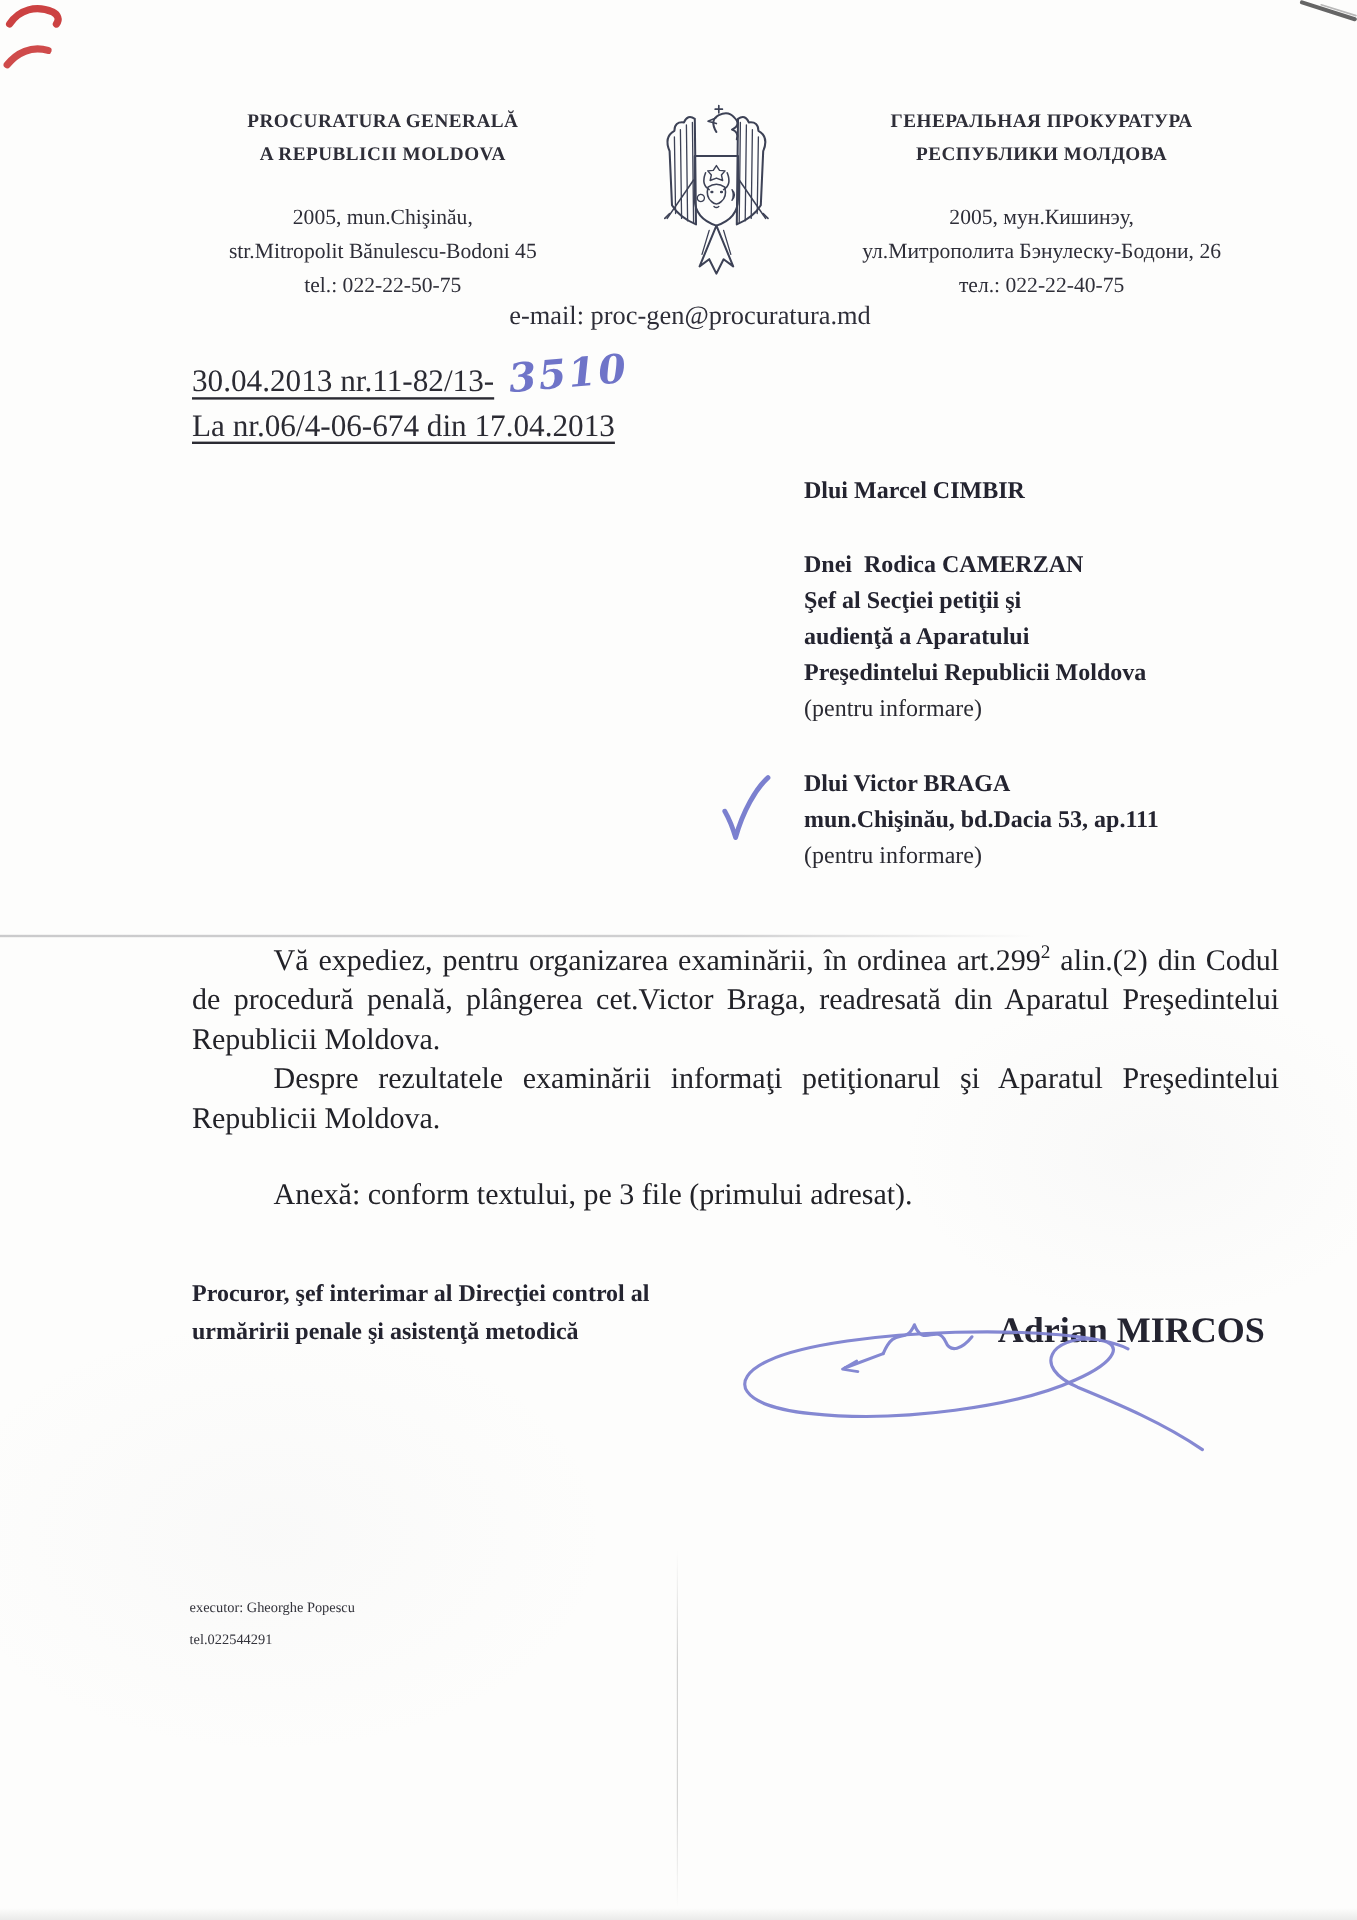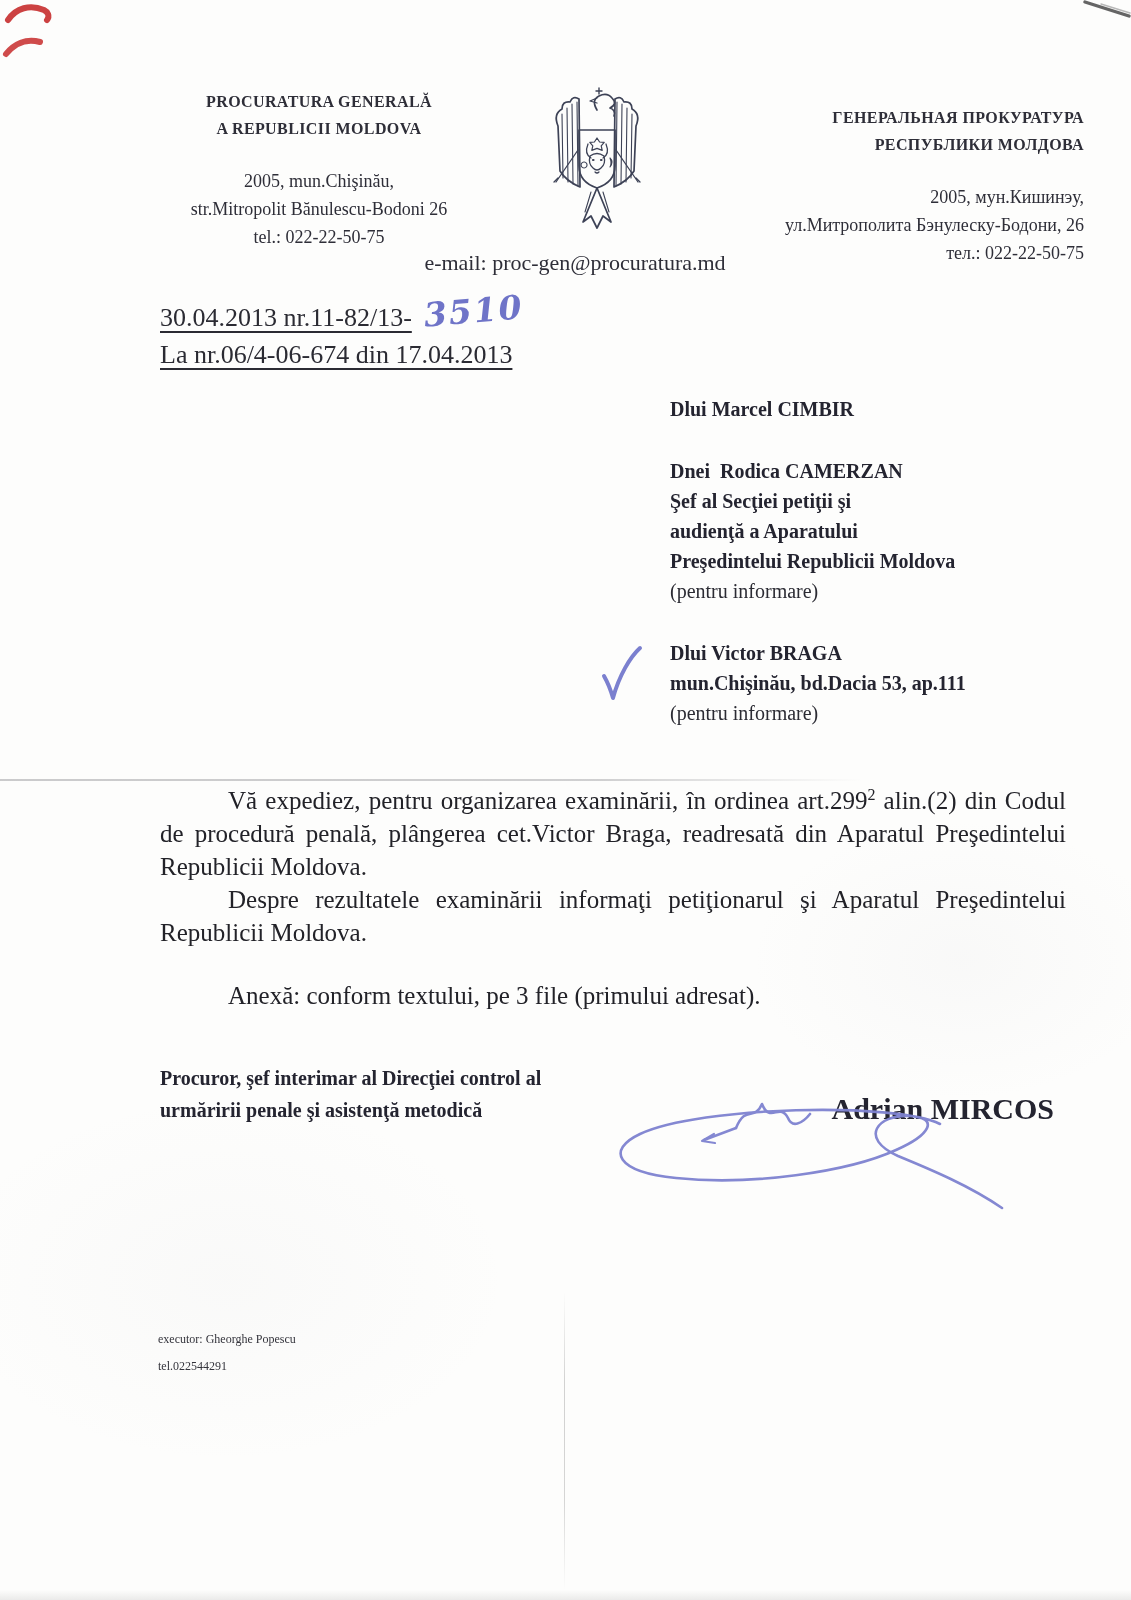--- a/index.html
+++ b/index.html
@@ -14,21 +14,21 @@
     font-family:"Liberation Serif","DejaVu Serif",serif;
     color:#2b2b33;
     overflow:hidden;
   }
   .page::after{ 
     content:"";position:absolute;left:0;right:0;bottom:0;height:10px;
     background:linear-gradient(to bottom, rgba(0,0,0,0), rgba(70,70,70,.10));
   }
   
   .hdr-left{position:absolute;left:118px;top:88px;width:402px;text-align:center;}
-  .hdr-right{position:absolute;left:652px;top:104px;width:432px;text-align:right;}
+  .hdr-right{position:absolute;left:652px;top:88px;width:432px;text-align:center;}
   .org-name{font-weight:bold;font-size:16px;line-height:27px;letter-spacing:.4px;color:#2e2e38;}
   .org-addr{margin-top:25px;font-size:18px;line-height:28px;color:#2e2e38;}
   .emblem-wrap{position:absolute;left:544px;top:86px;width:106px;height:152px;}
   .email-line{position:absolute;left:0;top:250px;width:1150px;text-align:center;font-size:22px;color:#2e2e38;}
   
   .ref-block{position:absolute;left:160px;top:296px;font-size:26px;line-height:37px;color:#2b2b33;}
   .u{text-decoration:underline;text-underline-offset:5px;text-decoration-thickness:1.5px;}
   .handwritten{
     display:inline-block;
     font-family:"DejaVu Serif",serif;font-style:italic;font-weight:bold;
@@ -76,21 +76,21 @@
     <path d="M40 4 L69 13" fill="none" stroke="#8a8a8a" stroke-width="1.4" stroke-linecap="round" opacity=".6"></path>
   </svg>
 
   <div class="hdr-left">
     <div class="org-name">
       <div>PROCURATURA GENERALĂ</div>
       <div>A REPUBLICII MOLDOVA</div>
     </div>
     <div class="org-addr">
       <div>2005, mun.Chişinău,</div>
-      <div>str.Mitropolit Bănulescu-Bodoni 26</div>
+      <div>str.Mitropolit Bănulescu-Bodoni 45</div>
       <div>tel.: 022-22-50-75</div>
     </div>
   </div>
 
   <div class="emblem-wrap">
     <svg viewBox="0 0 106 152" width="106" height="152">
       <g fill="none" stroke="#3d4256" stroke-width="1.7" stroke-linecap="round" stroke-linejoin="round">
 
         <path d="M14 40 q-5 -12 4 -17 q0 -8 8 -7 q3 -7 9 -3 l1 88 q-14 -6 -20 -16 z"></path>
         <path d="M18 28 l1 64 M23 22 l1 74 M28 18 l1 80 M33 16 l1 84" stroke-width="1.1"></path>
@@ -123,21 +123,21 @@
   </div>
 
   <div class="hdr-right">
     <div class="org-name">
       <div>ГЕНЕРАЛЬНАЯ ПРОКУРАТУРА</div>
       <div>РЕСПУБЛИКИ МОЛДОВА</div>
     </div>
     <div class="org-addr">
       <div>2005,  мун.Кишинэу,</div>
       <div>ул.Митрополита Бэнулеску-Бодони, 26</div>
-      <div>тел.: 022-22-50-75</div>
+      <div>тел.: 022-22-40-75</div>
     </div>
   </div>
 
   <div class="email-line">e-mail: proc-gen@procuratura.md</div>
 
   <div class="ref-block">
     <div>
       <span class="u">30.04.2013 nr.11-82/13-</span>
       <span class="handwritten">3510</span>
     </div>

